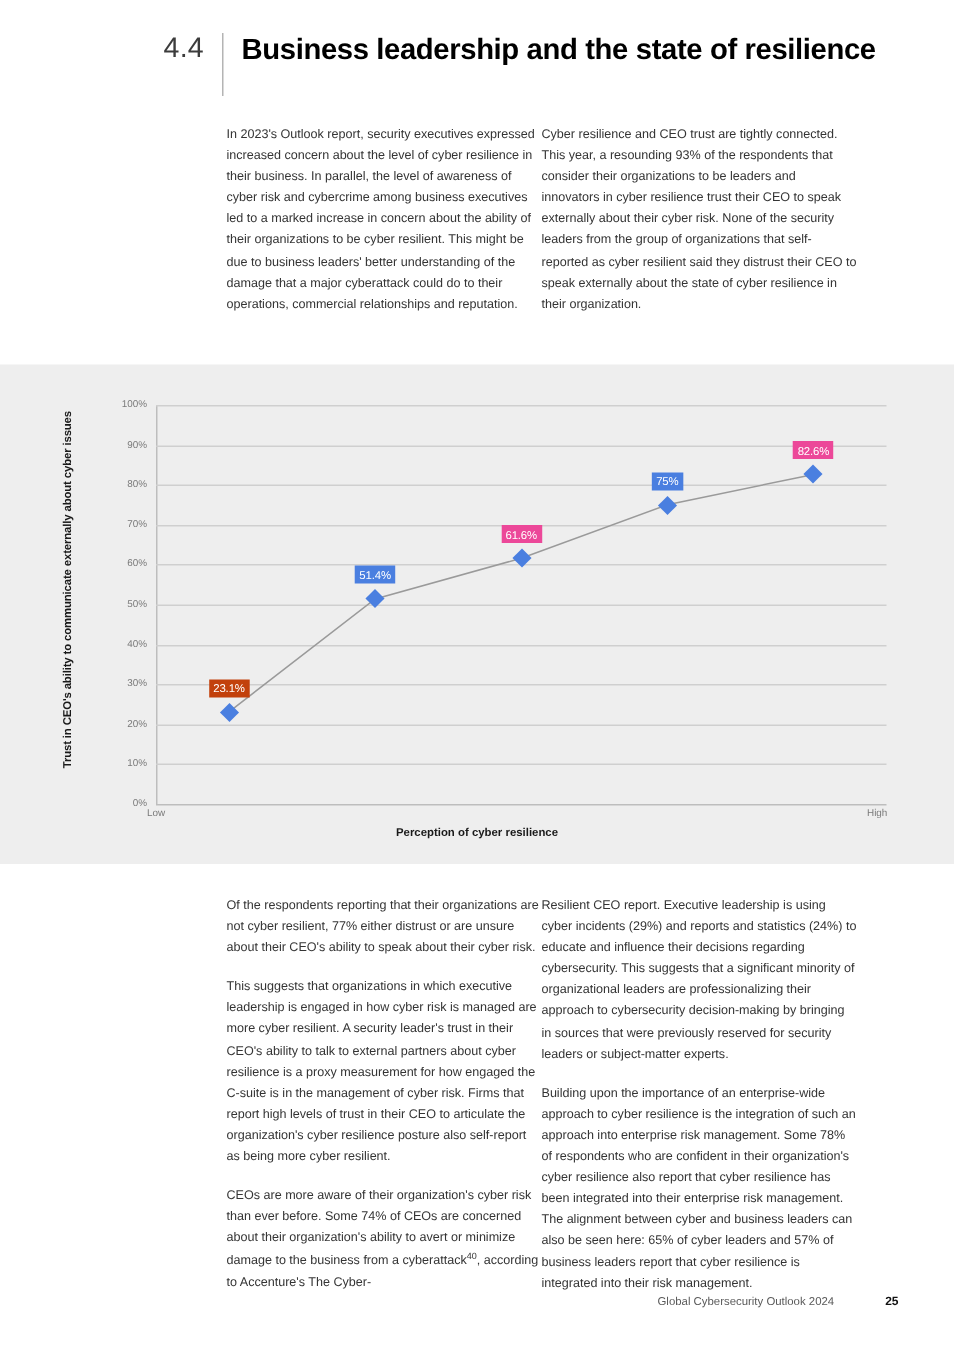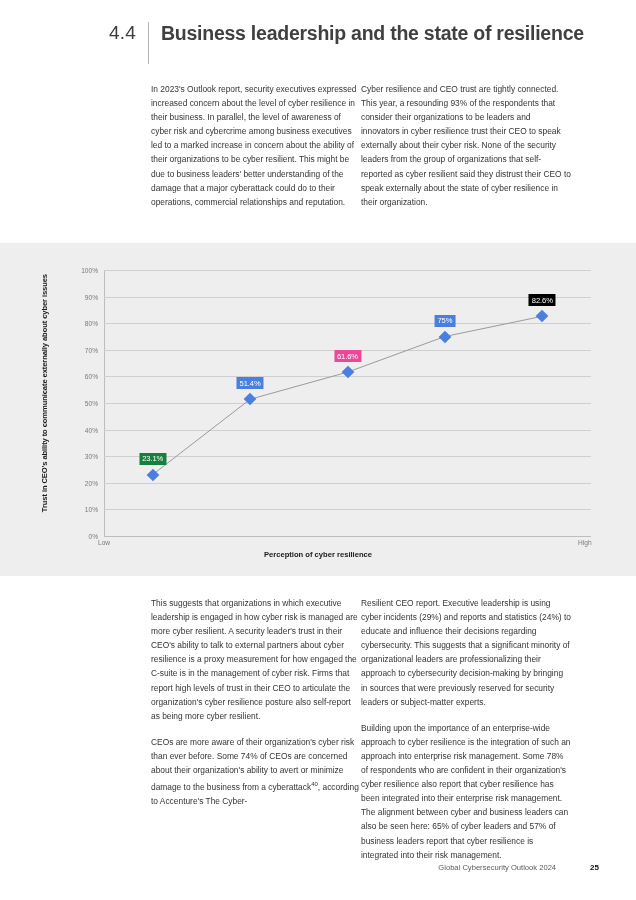--- a/index.html
+++ b/index.html
@@ -18,21 +18,21 @@
     display: flex; align-items: flex-start;
   }
   .sec-num {
     width: 148px; text-align: right; padding-right: 12px;
     font-size: 19px; color: #3c3c3c; letter-spacing: .2px;
     line-height: 1.2;
   }
   .sec-rule { width: 1px; background: #b4b4b4; align-self: stretch; min-height: 42px; }
   .sec-title {
     padding-left: 12px; font-size: 19.5px; font-weight: bold;
-    letter-spacing: -.25px; line-height: 1.2; color: #404040;
+    letter-spacing: -.25px; line-height: 1.2; color: #000000;
   }
 
   
   .cols {
     position: absolute; display: flex; 
   }
   .cols.intro { left: 151px; top: 82px; width: 448px; }
   .cols.outro { left: 151px; top: 596px; width: 448px; }
   .col { width: 210px; }
   .col p {
@@ -169,37 +169,38 @@
       <div class="gridline" style="top: 212.8px;"></div>
       <div class="ytick" style="top: 212.8px;">20%</div>
       <div class="gridline" style="top: 239.4px;"></div>
       <div class="ytick" style="top: 239.4px;">10%</div>
       <div class="gridline base" style="top: 266px;"></div>
       <div class="ytick" style="top: 266px;">0%</div>
       <svg class="series-line" viewBox="0 0 487 266" preserveAspectRatio="none">
         <polyline points="48.7,204.554 146.1,129.276 243.5,102.144 340.9,66.5 438.3,46.28400000000002" fill="none" stroke="#9a9a9a" stroke-width="1"></polyline>
       </svg>
       <div class="dp" style="left: 48.7px; top: 204.554px; background: rgb(74, 127, 224);"></div>
-      <div class="dp-label" style="left: 48.7px; top: 188.554px; background: #15803d;">23.1%</div>
+      <div class="dp-label" style="left: 48.7px; top: 188.554px; background: #c2410c;">23.1%</div>
       <div class="dp" style="left: 146.1px; top: 129.276px; background: rgb(74, 127, 224);"></div>
       <div class="dp-label" style="left: 146.1px; top: 113.276px; background: rgb(74, 127, 224);">51.4%</div>
       <div class="dp" style="left: 243.5px; top: 102.144px; background: rgb(74, 127, 224);"></div>
       <div class="dp-label" style="left: 243.5px; top: 86.144px; background: #ec4899;">61.6%</div>
       <div class="dp" style="left: 340.9px; top: 66.5px; background: rgb(74, 127, 224);"></div>
       <div class="dp-label" style="left: 340.9px; top: 50.5px; background: rgb(74, 127, 224);">75%</div>
       <div class="dp" style="left: 438.3px; top: 46.284px; background: rgb(74, 127, 224);"></div>
-      <div class="dp-label" style="left: 438.3px; top: 30.284px; background: #000000;">82.6%</div>
+      <div class="dp-label" style="left: 438.3px; top: 30.284px; background: #ec4899;">82.6%</div>
     </div>
 
   <div class="x-low">Low</div>
   <div class="x-high">High</div>
   <div class="x-axis-title">Perception of cyber resilience</div>
 
   <div class="cols outro">
     <div class="col">
+      <p>Of the respondents reporting that their organizations are not cyber resilient, 77% either distrust or are unsure about their CEO's ability to speak about their cyber risk.</p>
       <p>This suggests that organizations in which executive leadership is engaged in how cyber risk is managed are more cyber resilient. A security leader's trust in their CEO's ability to talk to external partners about cyber resilience is a proxy measurement for how engaged the C-suite is in the management of cyber risk. Firms that report high levels of trust in their CEO to articulate the organization's cyber resilience posture also self-report as being more cyber resilient.</p>
       <p><span>CEOs are more aware of their organization's cyber risk than ever before. Some 74% of CEOs are concerned about their organization's ability to avert or minimize damage to the business from a cyberattack</span><sup>40</sup><span>, according to Accenture's The Cyber-</span></p>
     </div>
     <div class="col">
       <p>Resilient CEO report. Executive leadership is using cyber incidents (29%) and reports and statistics (24%) to educate and influence their decisions regarding cybersecurity. This suggests that a significant minority of organizational leaders are professionalizing their approach to cybersecurity decision-making by bringing in sources that were previously reserved for security leaders or subject-matter experts.</p>
       <p>Building upon the importance of an enterprise-wide approach to cyber resilience is the integration of such an approach into enterprise risk management. Some 78% of respondents who are confident in their organization's cyber resilience also report that cyber resilience has been integrated into their enterprise risk management. The alignment between cyber and business leaders can also be seen here: 65% of cyber leaders and 57% of business leaders report that cyber resilience is integrated into their risk management.</p>
     </div>
   </div>
 
   <div class="footer">

